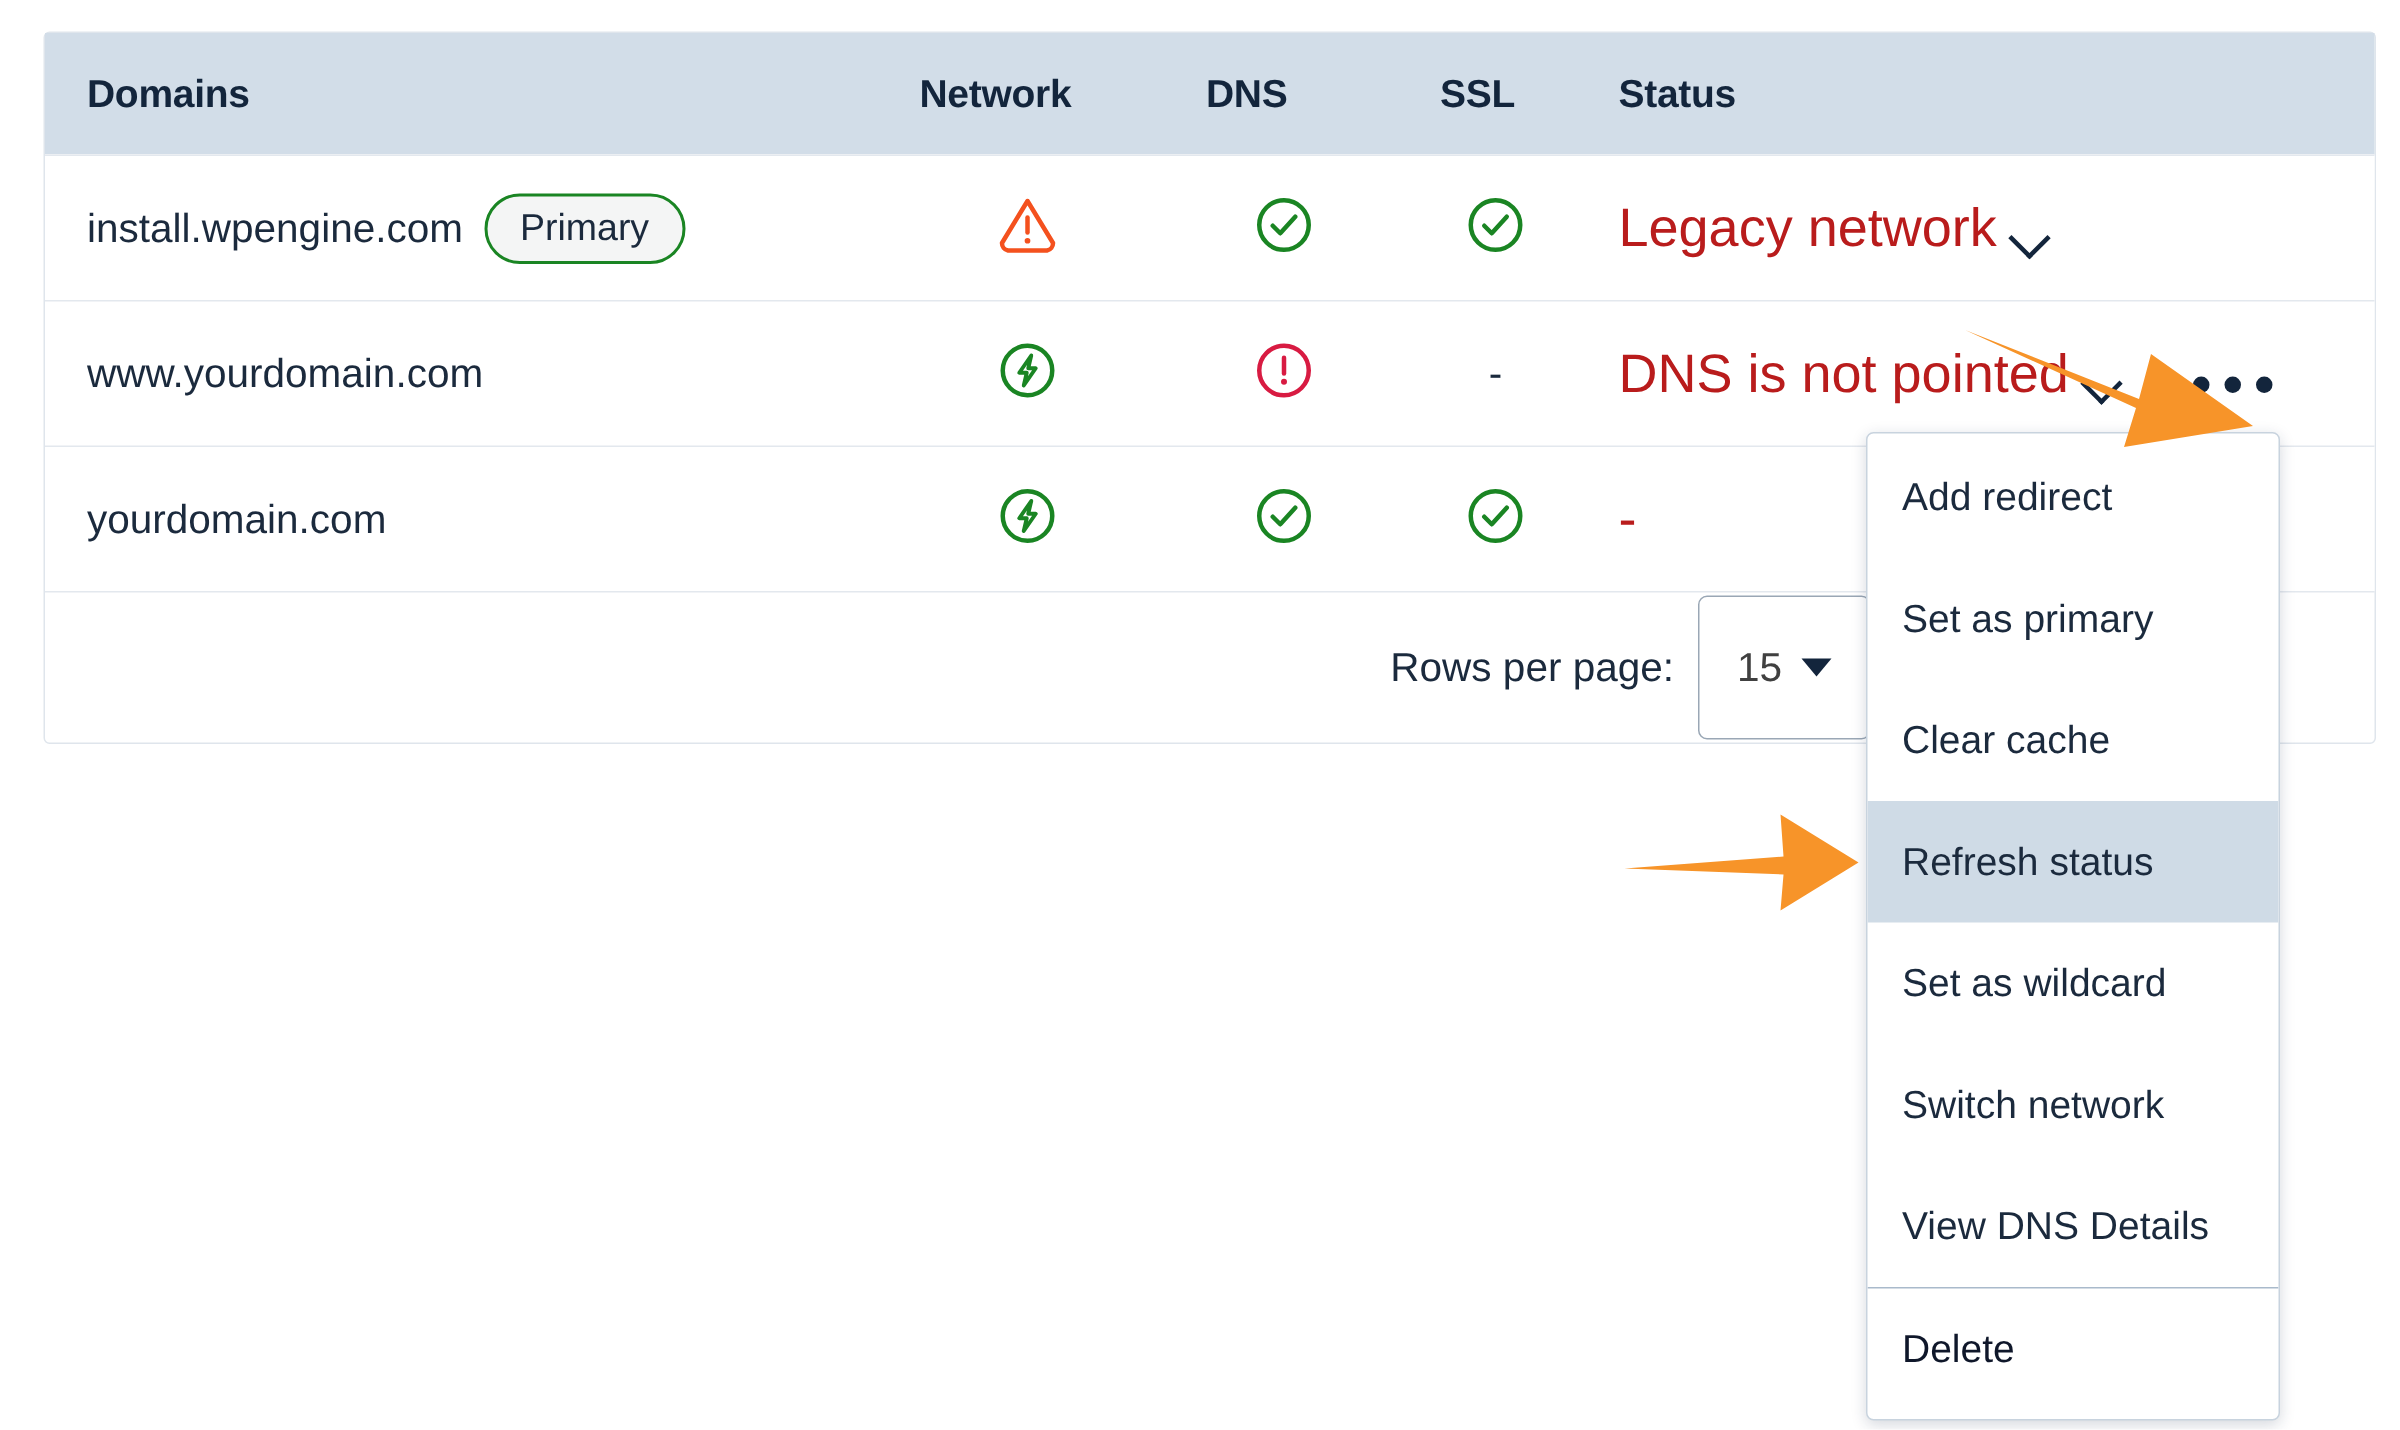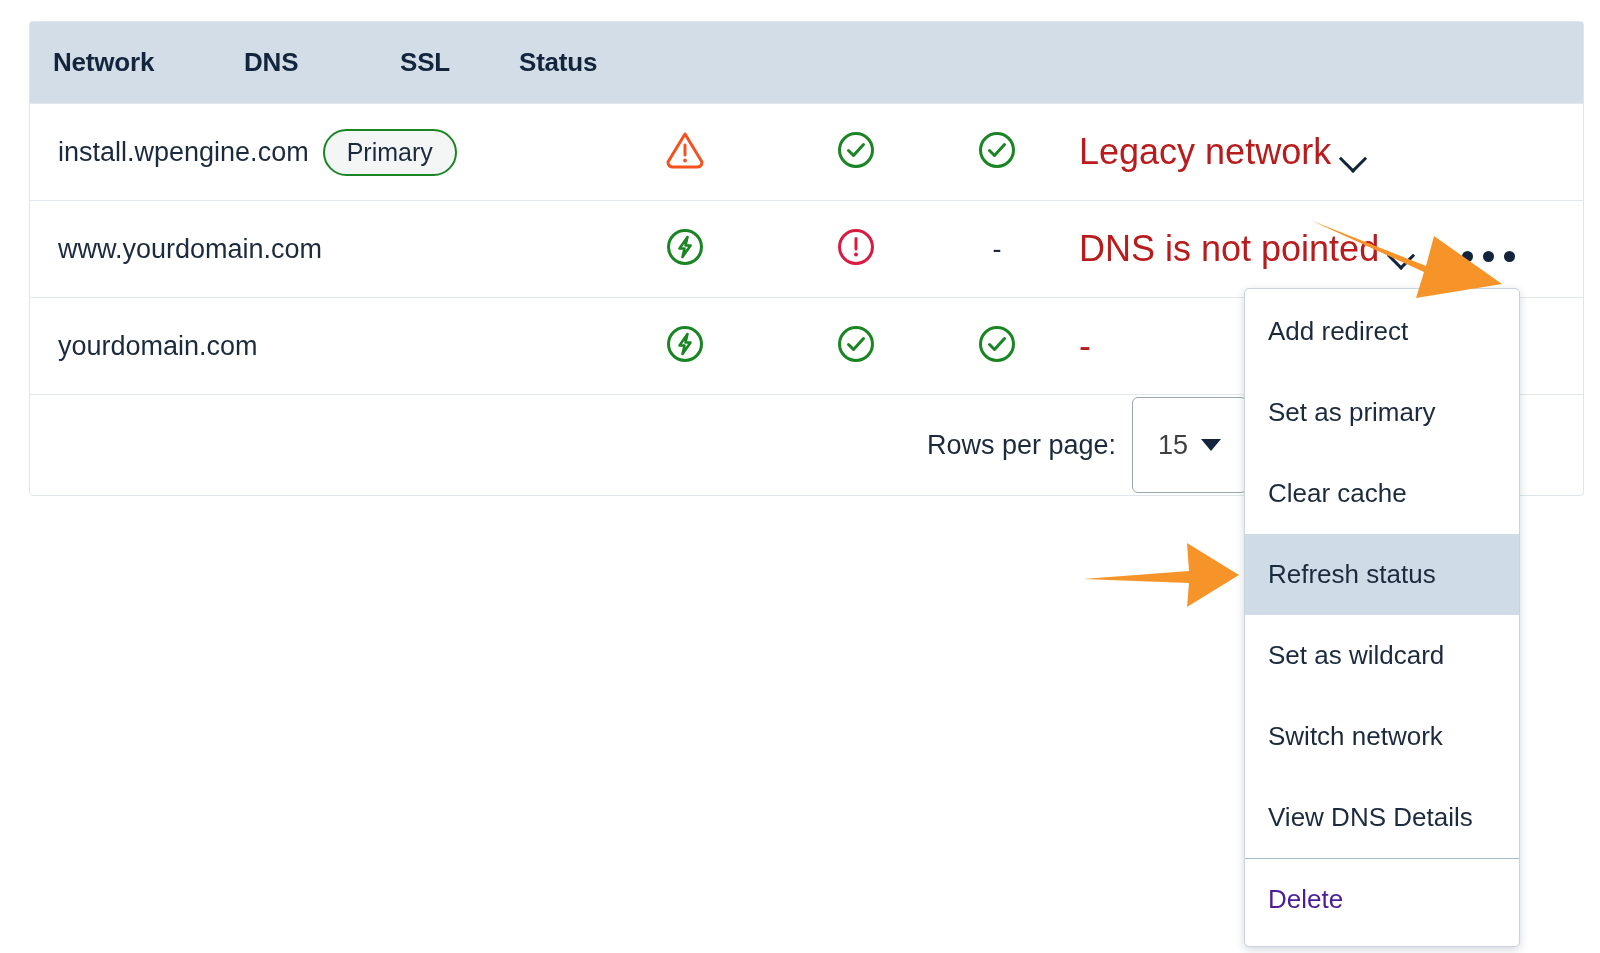--- a/index.html
+++ b/index.html
@@ -166,40 +166,41 @@
   .menu-item {
     height: 81px;
     display: flex;
     align-items: center;
     padding-left: 23px;
     font-size: 26px;
     color: #1b2a3d;
     white-space: nowrap;
   }
   .menu-item.highlight { background: #cfdbe6; }
-  .menu-item.danger { color: #4c1d95; }
+  .menu-item.danger { color: #0f172a; }
   .menu-divider {
     height: 1px;
     background: #a9bacb;
     margin: 0;
   }
 
   
   .arrow { position: absolute; z-index: 20; pointer-events: none; }
   #arrow-kebab { left: 1306px; top: 214px; }
   #arrow-refresh { left: 1081px; top: 539px; }
 </style>
 </head>
 <body>
 
 <div id="root">
 
   <div class="table-card">
 
     <div class="thead">
+      <div class="th c-domain">Domains</div>
       <div class="th c-network">Network</div>
       <div class="th c-dns">DNS</div>
       <div class="th c-ssl">SSL</div>
       <div class="th c-status">Status</div>
     </div>
 
     <div class="tbody-row">
       <div class="c-domain">
         <div class="domain-cell">
           <span>install.wpengine.com</span>

